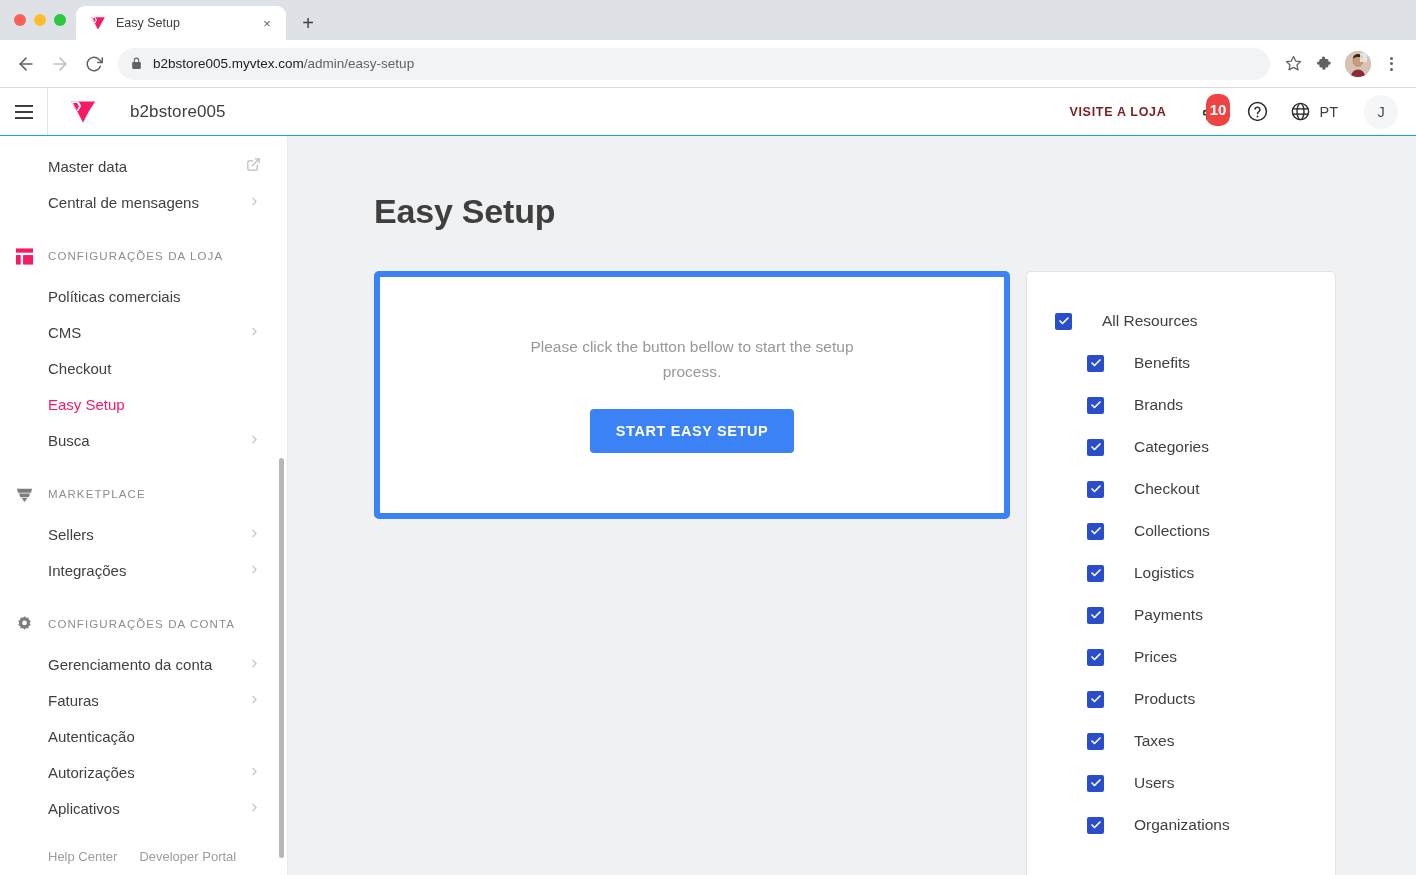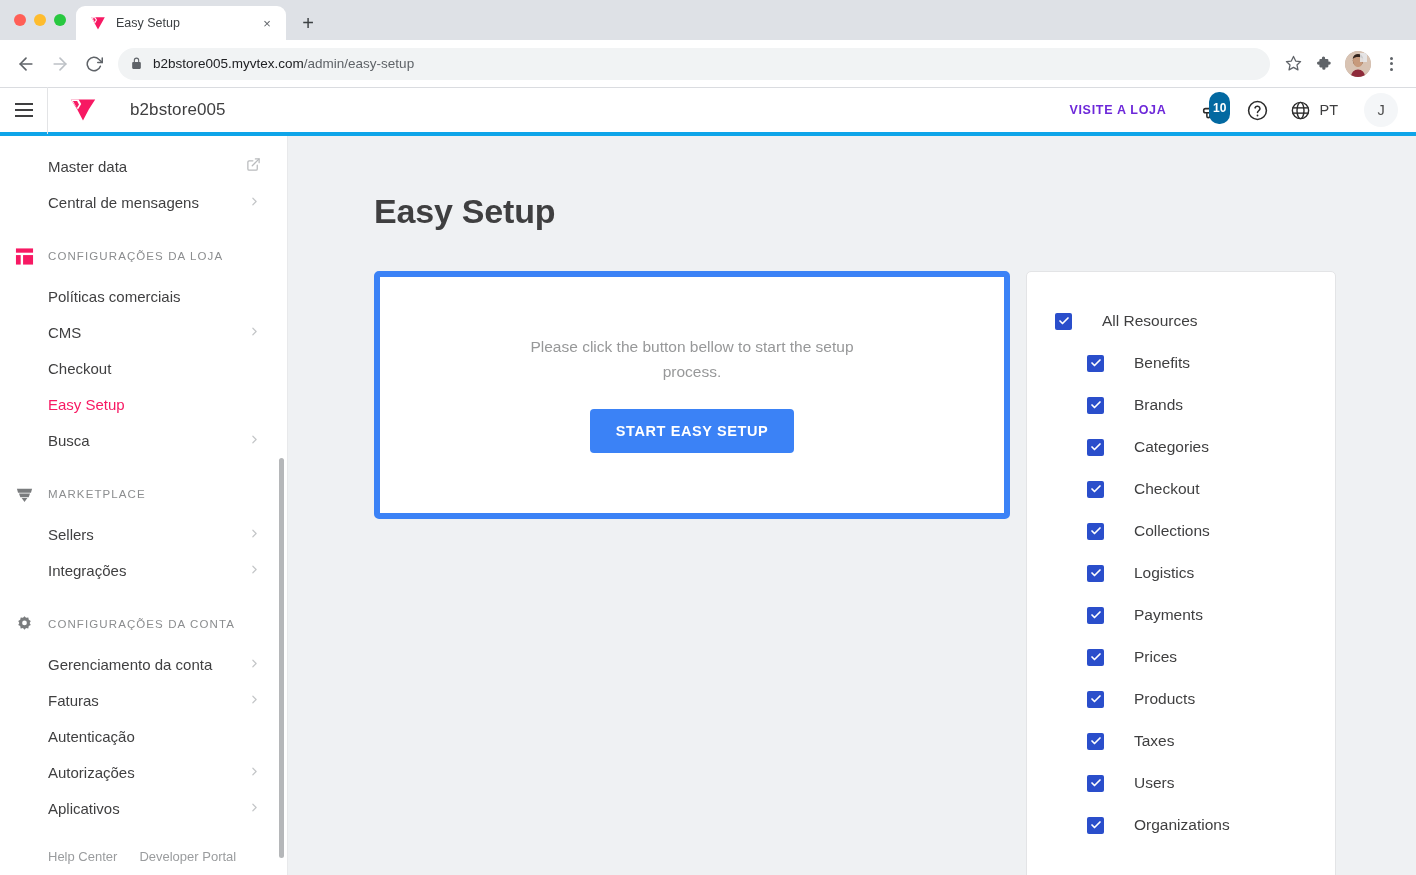--- a/index.html
+++ b/index.html
@@ -73,49 +73,49 @@
     width: 26px; height: 26px; border-radius: 50%;
     background: #c9b2a4; overflow: hidden; flex: 0 0 26px;
     margin: 0 3px;
   }
   .kebab { display: flex; flex-direction: column; gap: 2.5px; align-items: center; }
   .kebab i { width: 3px; height: 3px; border-radius: 50%; background: #5f6368; display: block; }
 
   
   .app-header {
     height: 48px; background: #ffffff;
-    border-bottom: 4px solid #0ea5e9;
+    border-bottom: 1px solid #0ea5e9;
     display: flex; align-items: center;
   }
   .hamburger {
     width: 48px; height: 47px; display: flex; flex-direction: column;
     justify-content: center; align-items: center; gap: 4px;
     border-right: 1px solid #e3e4e6;
   }
   .hamburger i { width: 18px; height: 2px; background: #3f3f40; display: block; }
   .brand { display: flex; align-items: center; gap: 0; padding-left: 22px; }
   .vtex-logo { width: 26px; height: 24px; display: block; }
   .store-name {
     font-size: 17px; color: #3f3f40; padding-left: 34px; letter-spacing: .1px;
   }
   .header-right {
     margin-left: auto; display: flex; align-items: center; gap: 0; padding-right: 18px;
   }
   .visit-store {
-    font-size: 12.5px; color: #6d28d9; letter-spacing: .7px;
+    font-size: 12.5px; color: #7f1d1d; letter-spacing: .7px;
     font-weight: 600; padding: 0 22px;
   }
   .hicon {
     width: 46px; height: 48px; display: flex; align-items: center;
     justify-content: center; position: relative; color: #2b2b2b;
   }
   .badge {
     position: absolute; top: 6px; right: 4px;
     min-width: 19px; height: 19px; border-radius: 10px;
-    background: #0369a1; color: #fff; font-size: 12px; font-weight: 700;
+    background: #ef4444; color: #fff; font-size: 15px; font-weight: 700;
     display: flex; align-items: center; justify-content: center;
     padding: 16px 4px; line-height: 1;
   }
   .lang { display: flex; align-items: center; gap: 8px; padding: 0 14px 0 10px; text-align: right; }
   .lang-text { font-size: 14.5px; color: #3f3f40; }
   .avatar {
     width: 34px; height: 34px; border-radius: 50%;
     background: #f4f6f8; color: #4a4a4a;
     display: flex; align-items: center; justify-content: center;
     font-size: 14.5px; margin-left: 12px;

